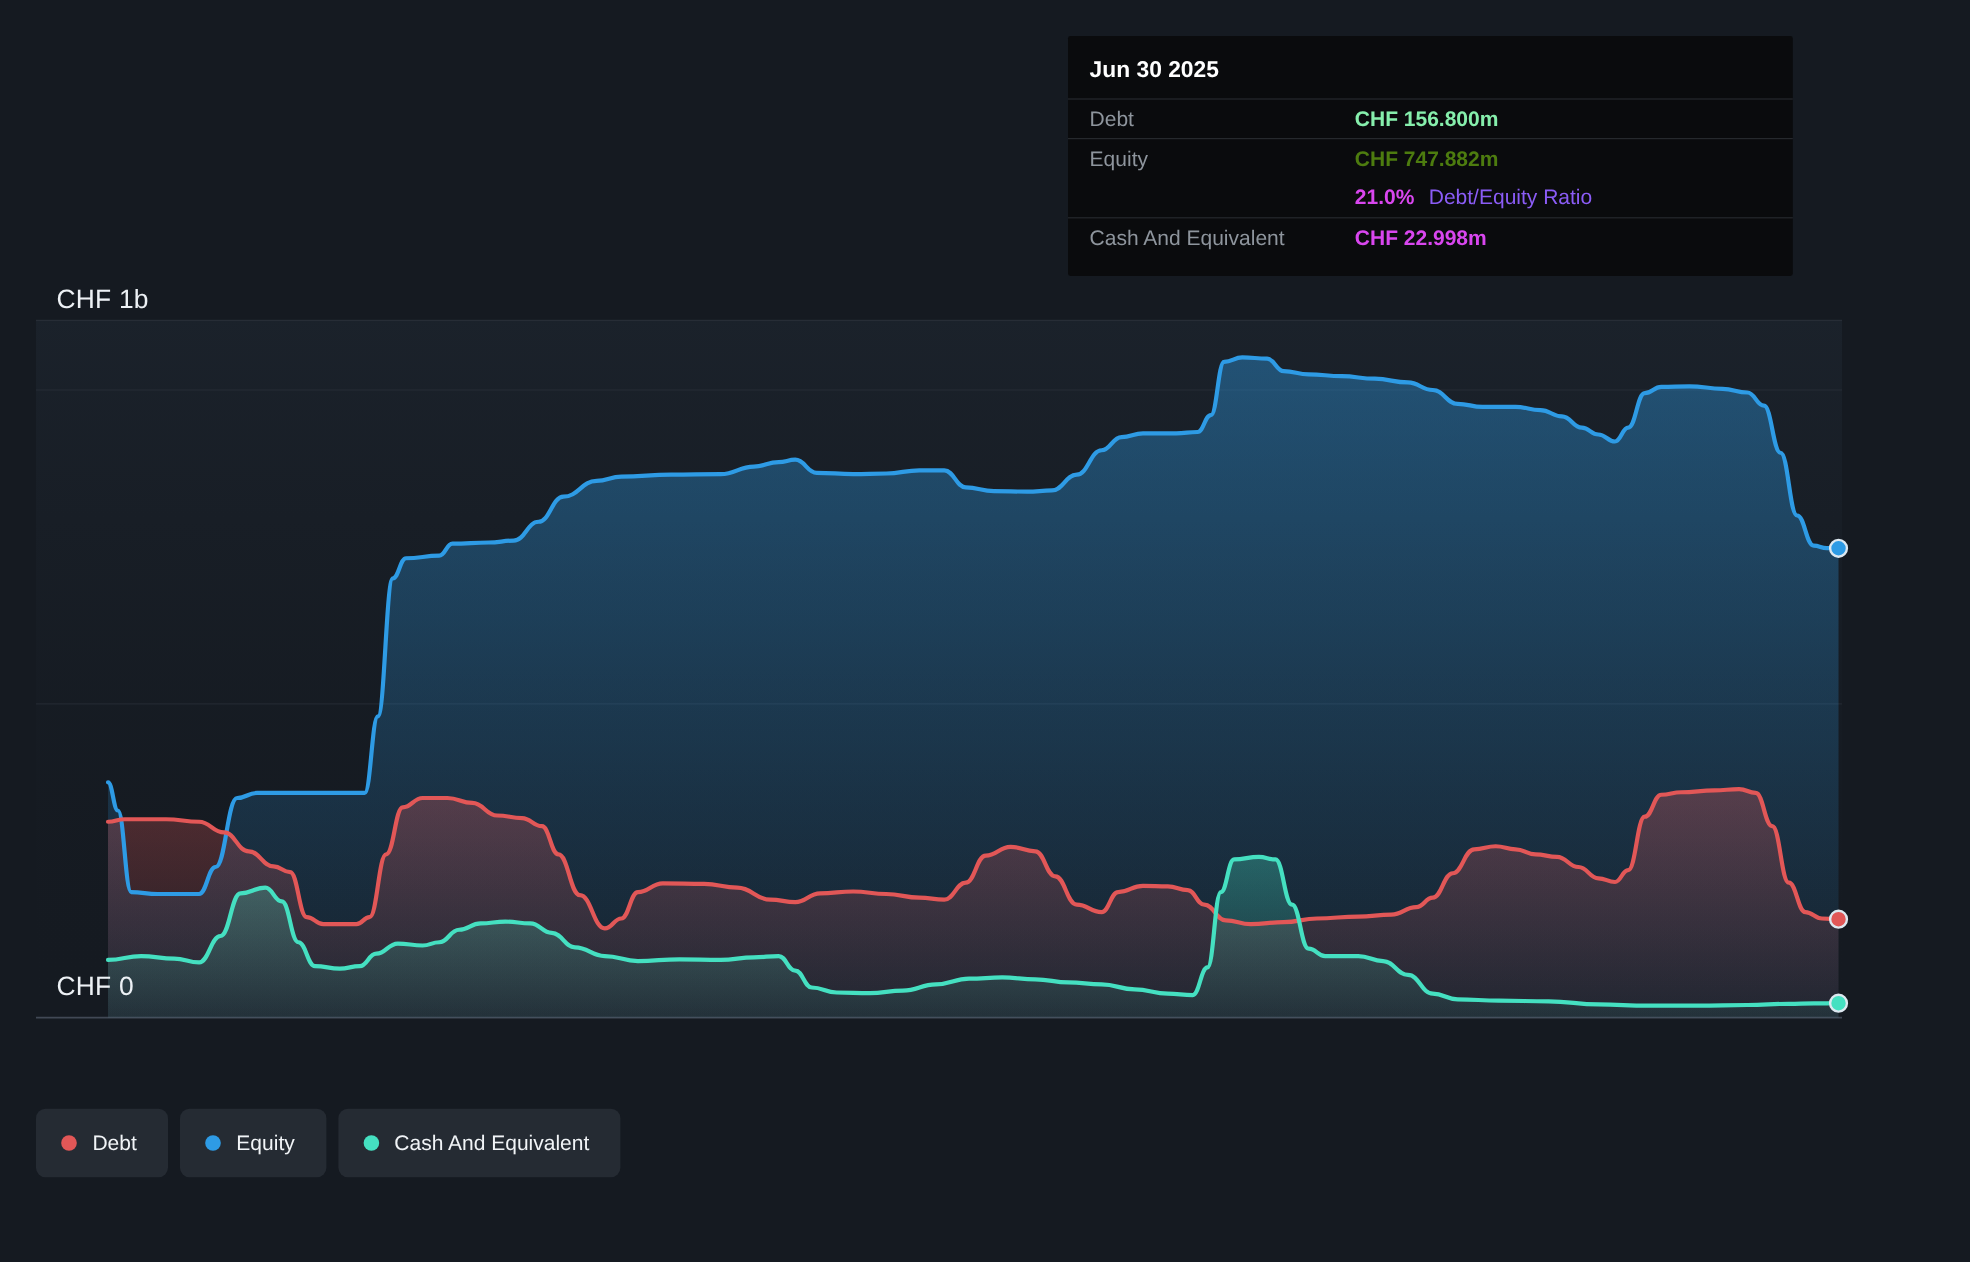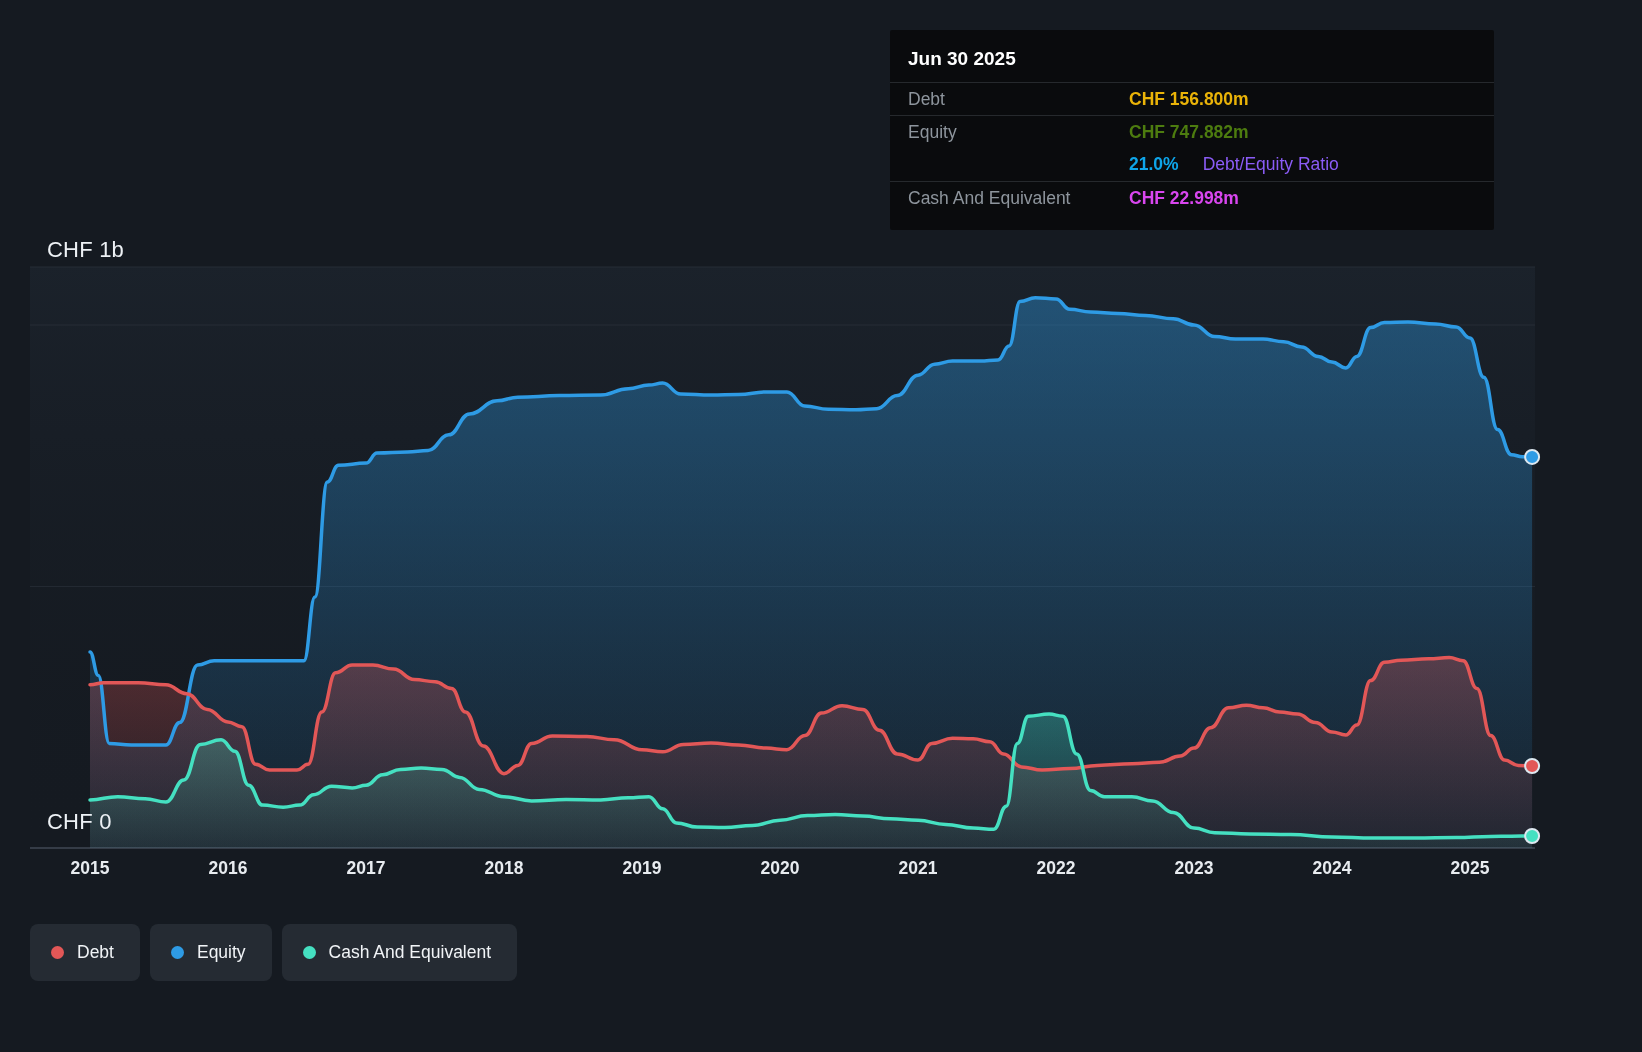--- a/index.html
+++ b/index.html
@@ -17,24 +17,24 @@
   .xtick { position:absolute; transform:translateX(-50%); top:0; color:#e8ecf0; font-size:17.5px; font-weight:600; }
 
   .tooltip { position:absolute; left:890px; top:30px; width:604px; background:#0a0b0d;
              padding:4px 0 16px; border-radius:2px; z-index:5; }
   .tt-title { font-size:19px; font-weight:700; color:#ffffff; padding:14px 18px 12px; }
   .tt-row { display:flex; align-items:center; min-height:33px; padding:0 18px;
             border-top:1px solid #26292d; font-size:17.5px; }
   .tt-row.noline { border-top:0; }
   .tt-label { width:221px; flex:none; color:#8e959d; }
   .tt-value { font-weight:700; }
-  .v-debt { color:#eab308; }
+  .v-debt { color:#86efac; }
   .v-equity { color:#4d7c0f; }
   .v-cash { color:#d946ef; }
-  .tt-pct { color:#0ea5e9; font-weight:700; margin-right:24px;text-align:right; }
+  .tt-pct { color:#d946ef; font-weight:700; margin-right:12px;text-align:right; }
   .tt-ratio-label { color:#8b5cf6; font-weight:400; }
 
   .legend { position:absolute; left:30px; top:924px; display:flex; gap:10px; }
   .pill { display:flex; align-items:center; gap:13px; height:57px; padding:0 26px 0 21px;
           background:#252b33; border-radius:8px; color:#f1f4f7; font-size:17.5px; cursor:pointer; }
   .dot { width:13px; height:13px; border-radius:50%; flex:none; }
 </style>
 </head>
 <body>
 
@@ -71,33 +71,20 @@
       <path d="M 90.0 684.8 C 96.2 684.8, 97.6 682.7, 103.8 682.7 C 119.3 682.7, 122.8 682.7, 138.3 682.7 C 150.7 682.7, 153.5 684.8, 165.9 684.8 C 175.2 684.8, 177.3 693.7, 186.6 693.7 C 195.9 693.7, 198.0 709.4, 207.3 709.4 C 216.6 709.4, 218.7 722.0, 228.0 722.0 C 234.2 722.0, 235.6 726.7, 241.8 726.7 C 248.0 726.7, 249.4 764.3, 255.6 764.3 C 261.8 764.3, 263.2 770.1, 269.4 770.1 C 281.8 770.1, 284.6 770.1, 297.0 770.1 C 302.0 770.1, 303.1 764.3, 308.0 764.3 C 314.2 764.3, 315.6 712.0, 321.8 712.0 C 328.1 712.0, 329.4 672.8, 335.6 672.8 C 343.1 672.8, 344.7 665.0, 352.2 665.0 C 361.5 665.0, 363.6 665.0, 372.9 665.0 C 382.2 665.0, 384.3 669.1, 393.6 669.1 C 402.9 669.1, 405.0 679.6, 414.3 679.6 C 423.6 679.6, 425.7 681.7, 435.0 681.7 C 442.5 681.7, 444.1 688.5, 451.6 688.5 C 457.8 688.5, 459.1 712.0, 465.4 712.0 C 473.4 712.0, 475.2 746.0, 483.3 746.0 C 492.6 746.0, 494.7 773.7, 504.0 773.7 C 510.2 773.7, 511.6 765.4, 517.8 765.4 C 524.0 765.4, 525.4 743.4, 531.6 743.4 C 540.9 743.4, 543.0 736.1, 552.3 736.1 C 567.8 736.1, 571.3 736.6, 586.8 736.6 C 599.2 736.6, 602.0 739.7, 614.4 739.7 C 626.8 739.7, 629.6 749.7, 642.0 749.7 C 651.3 749.7, 653.4 751.8, 662.7 751.8 C 672.0 751.8, 674.1 744.4, 683.4 744.4 C 695.8 744.4, 698.6 742.9, 711.0 742.9 C 723.4 742.9, 726.2 745.0, 738.6 745.0 C 751.0 745.0, 753.8 748.1, 766.2 748.1 C 775.5 748.1, 777.6 749.7, 786.9 749.7 C 795.0 749.7, 796.8 735.6, 804.8 735.6 C 812.3 735.6, 813.9 713.1, 821.4 713.1 C 830.7 713.1, 832.8 705.7, 842.1 705.7 C 851.4 705.7, 853.5 709.4, 862.8 709.4 C 870.3 709.4, 871.9 730.3, 879.4 730.3 C 887.4 730.3, 889.2 753.9, 897.3 753.9 C 906.6 753.9, 908.7 760.1, 918.0 760.1 C 924.2 760.1, 925.6 743.4, 931.8 743.4 C 941.1 743.4, 943.2 738.2, 952.5 738.2 C 961.8 738.2, 963.9 738.7, 973.2 738.7 C 980.7 738.7, 982.3 741.8, 989.8 741.8 C 996.0 741.8, 997.3 753.9, 1003.6 753.9 C 1011.6 753.9, 1013.4 766.9, 1021.5 766.9 C 1030.8 766.9, 1032.9 770.1, 1042.2 770.1 C 1054.6 770.1, 1057.4 768.5, 1069.8 768.5 C 1082.2 768.5, 1085.0 765.4, 1097.4 765.4 C 1112.9 765.4, 1116.4 763.8, 1131.9 763.8 C 1144.3 763.8, 1147.1 762.2, 1159.5 762.2 C 1168.8 762.2, 1170.9 756.0, 1180.2 756.0 C 1186.4 756.0, 1187.8 748.1, 1194.0 748.1 C 1201.5 748.1, 1203.1 727.7, 1210.6 727.7 C 1218.6 727.7, 1220.4 707.8, 1228.5 707.8 C 1236.6 707.8, 1238.4 705.2, 1246.4 705.2 C 1253.9 705.2, 1255.5 707.8, 1263.0 707.8 C 1270.5 707.8, 1272.1 712.0, 1279.6 712.0 C 1287.6 712.0, 1289.4 714.1, 1297.5 714.1 C 1305.6 714.1, 1307.4 722.5, 1315.4 722.5 C 1322.9 722.5, 1324.5 731.9, 1332.0 731.9 C 1338.2 731.9, 1339.6 735.0, 1345.8 735.0 C 1350.8 735.0, 1351.9 725.1, 1356.8 725.1 C 1363.1 725.1, 1364.4 680.6, 1370.6 680.6 C 1376.9 680.6, 1378.2 662.3, 1384.4 662.3 C 1391.9 662.3, 1393.5 660.2, 1401.0 660.2 C 1413.4 660.2, 1416.2 658.7, 1428.6 658.7 C 1437.9 658.7, 1440.0 657.6, 1449.3 657.6 C 1455.5 657.6, 1456.9 660.8, 1463.1 660.8 C 1469.3 660.8, 1470.7 688.5, 1476.9 688.5 C 1483.1 688.5, 1484.5 735.6, 1490.7 735.6 C 1496.9 735.6, 1498.3 760.1, 1504.5 760.1 C 1510.7 760.1, 1512.1 765.4, 1518.3 765.4 C 1524.5 765.4, 1525.9 766.0, 1532.1 766.0" fill="none" stroke="#e25757" stroke-width="3.5" stroke-linejoin="round" stroke-linecap="round"></path>
       <path d="M 90.0 799.9 C 102.4 799.9, 105.2 796.7, 117.6 796.7 C 130.0 796.7, 132.8 798.8, 145.2 798.8 C 154.5 798.8, 156.6 802.0, 165.9 802.0 C 174.0 802.0, 175.8 780.0, 183.8 780.0 C 191.3 780.0, 192.9 744.4, 200.4 744.4 C 209.7 744.4, 211.8 739.7, 221.1 739.7 C 227.3 739.7, 228.7 751.2, 234.9 751.2 C 241.1 751.2, 242.5 785.2, 248.7 785.2 C 254.9 785.2, 256.3 805.1, 262.5 805.1 C 271.8 805.1, 273.9 807.2, 283.2 807.2 C 290.7 807.2, 292.3 805.1, 299.8 805.1 C 306.0 805.1, 307.3 794.7, 313.6 794.7 C 321.6 794.7, 323.4 786.3, 331.5 786.3 C 340.8 786.3, 342.9 787.9, 352.2 787.9 C 358.4 787.9, 359.8 785.2, 366.0 785.2 C 373.5 785.2, 375.1 774.8, 382.6 774.8 C 390.6 774.8, 392.4 769.5, 400.5 769.5 C 409.8 769.5, 411.9 768.0, 421.2 768.0 C 430.5 768.0, 432.6 769.5, 441.9 769.5 C 450.0 769.5, 451.8 777.4, 459.8 777.4 C 468.5 777.4, 470.5 789.4, 479.2 789.4 C 490.3 789.4, 492.8 796.7, 504.0 796.7 C 516.4 796.7, 519.2 800.9, 531.6 800.9 C 547.1 800.9, 550.6 799.4, 566.1 799.4 C 581.6 799.4, 585.1 799.9, 600.6 799.9 C 613.0 799.9, 615.8 797.8, 628.2 797.8 C 637.5 797.8, 639.6 796.7, 648.9 796.7 C 655.1 796.7, 656.5 808.8, 662.7 808.8 C 668.9 808.8, 670.3 822.9, 676.5 822.9 C 685.8 822.9, 687.9 827.1, 697.2 827.1 C 709.6 827.1, 712.4 827.6, 724.8 827.6 C 737.2 827.6, 740.0 825.5, 752.4 825.5 C 764.8 825.5, 767.6 820.3, 780.0 820.3 C 792.4 820.3, 795.2 815.6, 807.6 815.6 C 820.0 815.6, 822.8 814.5, 835.2 814.5 C 847.6 814.5, 850.4 816.1, 862.8 816.1 C 875.2 816.1, 878.0 818.7, 890.4 818.7 C 902.8 818.7, 905.6 820.3, 918.0 820.3 C 930.4 820.3, 933.2 824.5, 945.6 824.5 C 958.0 824.5, 960.8 828.1, 973.2 828.1 C 982.5 828.1, 984.6 829.2, 993.9 829.2 C 999.5 829.2, 1000.7 806.2, 1006.3 806.2 C 1011.3 806.2, 1012.4 743.4, 1017.4 743.4 C 1022.3 743.4, 1023.4 716.2, 1028.4 716.2 C 1037.7 716.2, 1039.8 714.1, 1049.1 714.1 C 1055.3 714.1, 1056.7 716.2, 1062.9 716.2 C 1069.1 716.2, 1070.5 753.9, 1076.7 753.9 C 1082.9 753.9, 1084.3 790.5, 1090.5 790.5 C 1096.7 790.5, 1098.1 796.7, 1104.3 796.7 C 1116.7 796.7, 1119.5 796.7, 1131.9 796.7 C 1141.2 796.7, 1143.3 800.9, 1152.6 800.9 C 1161.9 800.9, 1164.0 812.4, 1173.3 812.4 C 1182.6 812.4, 1184.7 828.1, 1194.0 828.1 C 1203.3 828.1, 1205.4 832.8, 1214.7 832.8 C 1230.2 832.8, 1233.7 833.9, 1249.2 833.9 C 1267.8 833.9, 1272.0 834.4, 1290.6 834.4 C 1309.2 834.4, 1313.4 837.0, 1332.0 837.0 C 1350.6 837.0, 1354.8 838.1, 1373.4 838.1 C 1392.0 838.1, 1396.2 838.1, 1414.8 838.1 C 1433.4 838.1, 1437.6 837.5, 1456.2 837.5 C 1471.7 837.5, 1475.2 836.5, 1490.7 836.5 C 1500.0 836.5, 1502.1 836.2, 1511.4 836.2 C 1520.7 836.2, 1522.8 836.0, 1532.1 836.0" fill="none" stroke="#45e0c1" stroke-width="3.5" stroke-linejoin="round" stroke-linecap="round"></path>
       <circle cx="1532.1" cy="456.9" r="7" fill="#2e9be5" stroke="#dde8f0" stroke-width="2"></circle>
       <circle cx="1532.1" cy="766.0" r="7" fill="#e25757" stroke="#dde8f0" stroke-width="2"></circle>
       <circle cx="1532.1" cy="836.0" r="7" fill="#45e0c1" stroke="#dde8f0" stroke-width="2"></circle>
     </svg>
 
   <div class="y-label top">CHF 1b</div>
   <div class="y-label bottom">CHF 0</div>
 
-  <div id="xticks">
-      <div class="xtick" style="left: 90px;">2015</div>
-      <div class="xtick" style="left: 228px;">2016</div>
-      <div class="xtick" style="left: 366px;">2017</div>
-      <div class="xtick" style="left: 504px;">2018</div>
-      <div class="xtick" style="left: 642px;">2019</div>
-      <div class="xtick" style="left: 780px;">2020</div>
-      <div class="xtick" style="left: 918px;">2021</div>
-      <div class="xtick" style="left: 1056px;">2022</div>
-      <div class="xtick" style="left: 1194px;">2023</div>
-      <div class="xtick" style="left: 1332px;">2024</div>
-      <div class="xtick" style="left: 1470px;">2025</div>
-    </div>
 
   <div class="tooltip">
     <div class="tt-title">Jun 30 2025</div>
     <div class="tt-row">
       <span class="tt-label">Debt</span>
       <span class="tt-value v-debt">CHF 156.800m</span>
     </div>
     <div class="tt-row">
       <span class="tt-label">Equity</span>
       <span class="tt-value v-equity">CHF 747.882m</span>

